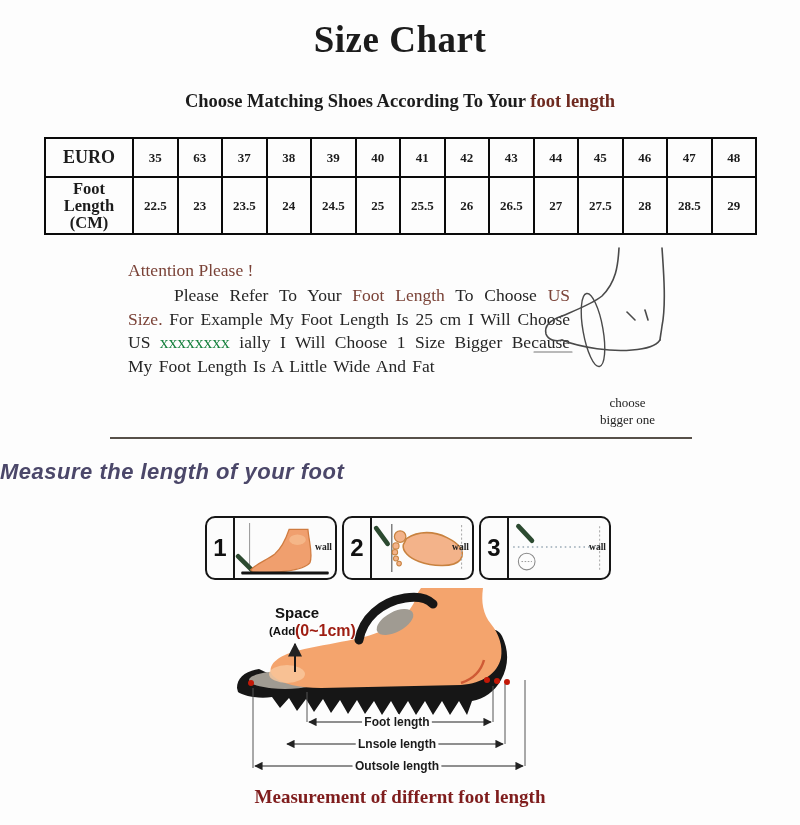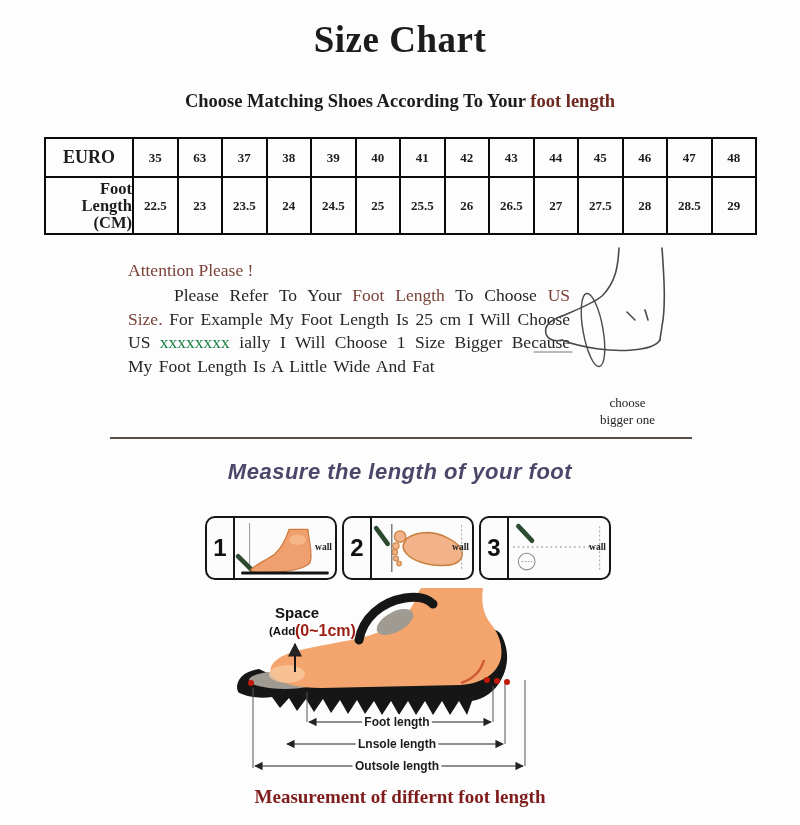--- a/index.html
+++ b/index.html
@@ -13,35 +13,35 @@
   .subtitle .hl{color:#6e2a20;}
 
   table.size{position:absolute;left:44px;top:137px;width:713px;border-collapse:collapse;
              table-layout:fixed;}
   table.size td,table.size th{border:2px solid #0a0a0a;text-align:center;vertical-align:middle;
              font-weight:bold;padding:0;font-size:13px;line-height:1.05;}
   table.size th{font-size:18px;}
   table.size col.hdr{width:88px;}
   tr.r1 td,tr.r1 th{height:37px;}
   tr.r2 td,tr.r2 th{height:55px;}
-  tr.r2 th{font-size:16.5px;text-align:right;}
+  tr.r2 th{font-size:16.5px;}
 
   .attention{position:absolute;left:128px;top:260px;width:442px;}
   .attention h3{margin:0 0 3px 0;font-size:17.5px;font-weight:normal;color:#7a4237;font-family:Liberation Serif, serif;}
   .attention p{margin:0;font-size:17.5px;line-height:23.5px;text-align:justify;
                text-indent:46px;color:#262626;word-spacing:2px;}
   .seg-maroon{color:#7a4237;}
   .seg-red{color:#15803d;}
 
   .foot-sketch{position:absolute;left:532px;top:246px;pointer-events:none;}
   .bigger-note{position:absolute;left:565px;top:394px;width:125px;text-align:center;
                font-size:13px;line-height:17px;color:#222;}
   .divider{position:absolute;left:110px;top:437px;width:582px;border-top:2px solid #575049;}
 
-  .measure-heading{position:absolute;left:0;right:0;top:459px;text-align:center;
+  .measure-heading{position:absolute;left:0;right:0;top:459px;text-align:left;
         font-family:"Liberation Sans",sans-serif;font-style:italic;font-weight:bold;
         font-size:22px;color:#4b4769;letter-spacing:.5px;}
 
   .panels{position:absolute;left:205px;top:516px;display:flex;gap:5px;}
   .panel{position:relative;width:128px;height:60px;border:2.5px solid #161616;border-radius:10px;
          background:#fcfcfc;display:flex;align-items:stretch;}
   .panel-num{width:26px;display:flex;align-items:center;justify-content:center;
          font-family:"Liberation Sans",sans-serif;font-weight:bold;font-size:24px;color:#111;
          border-right:2px solid #161616;}
   .panel-art{flex:1;display:block;}

